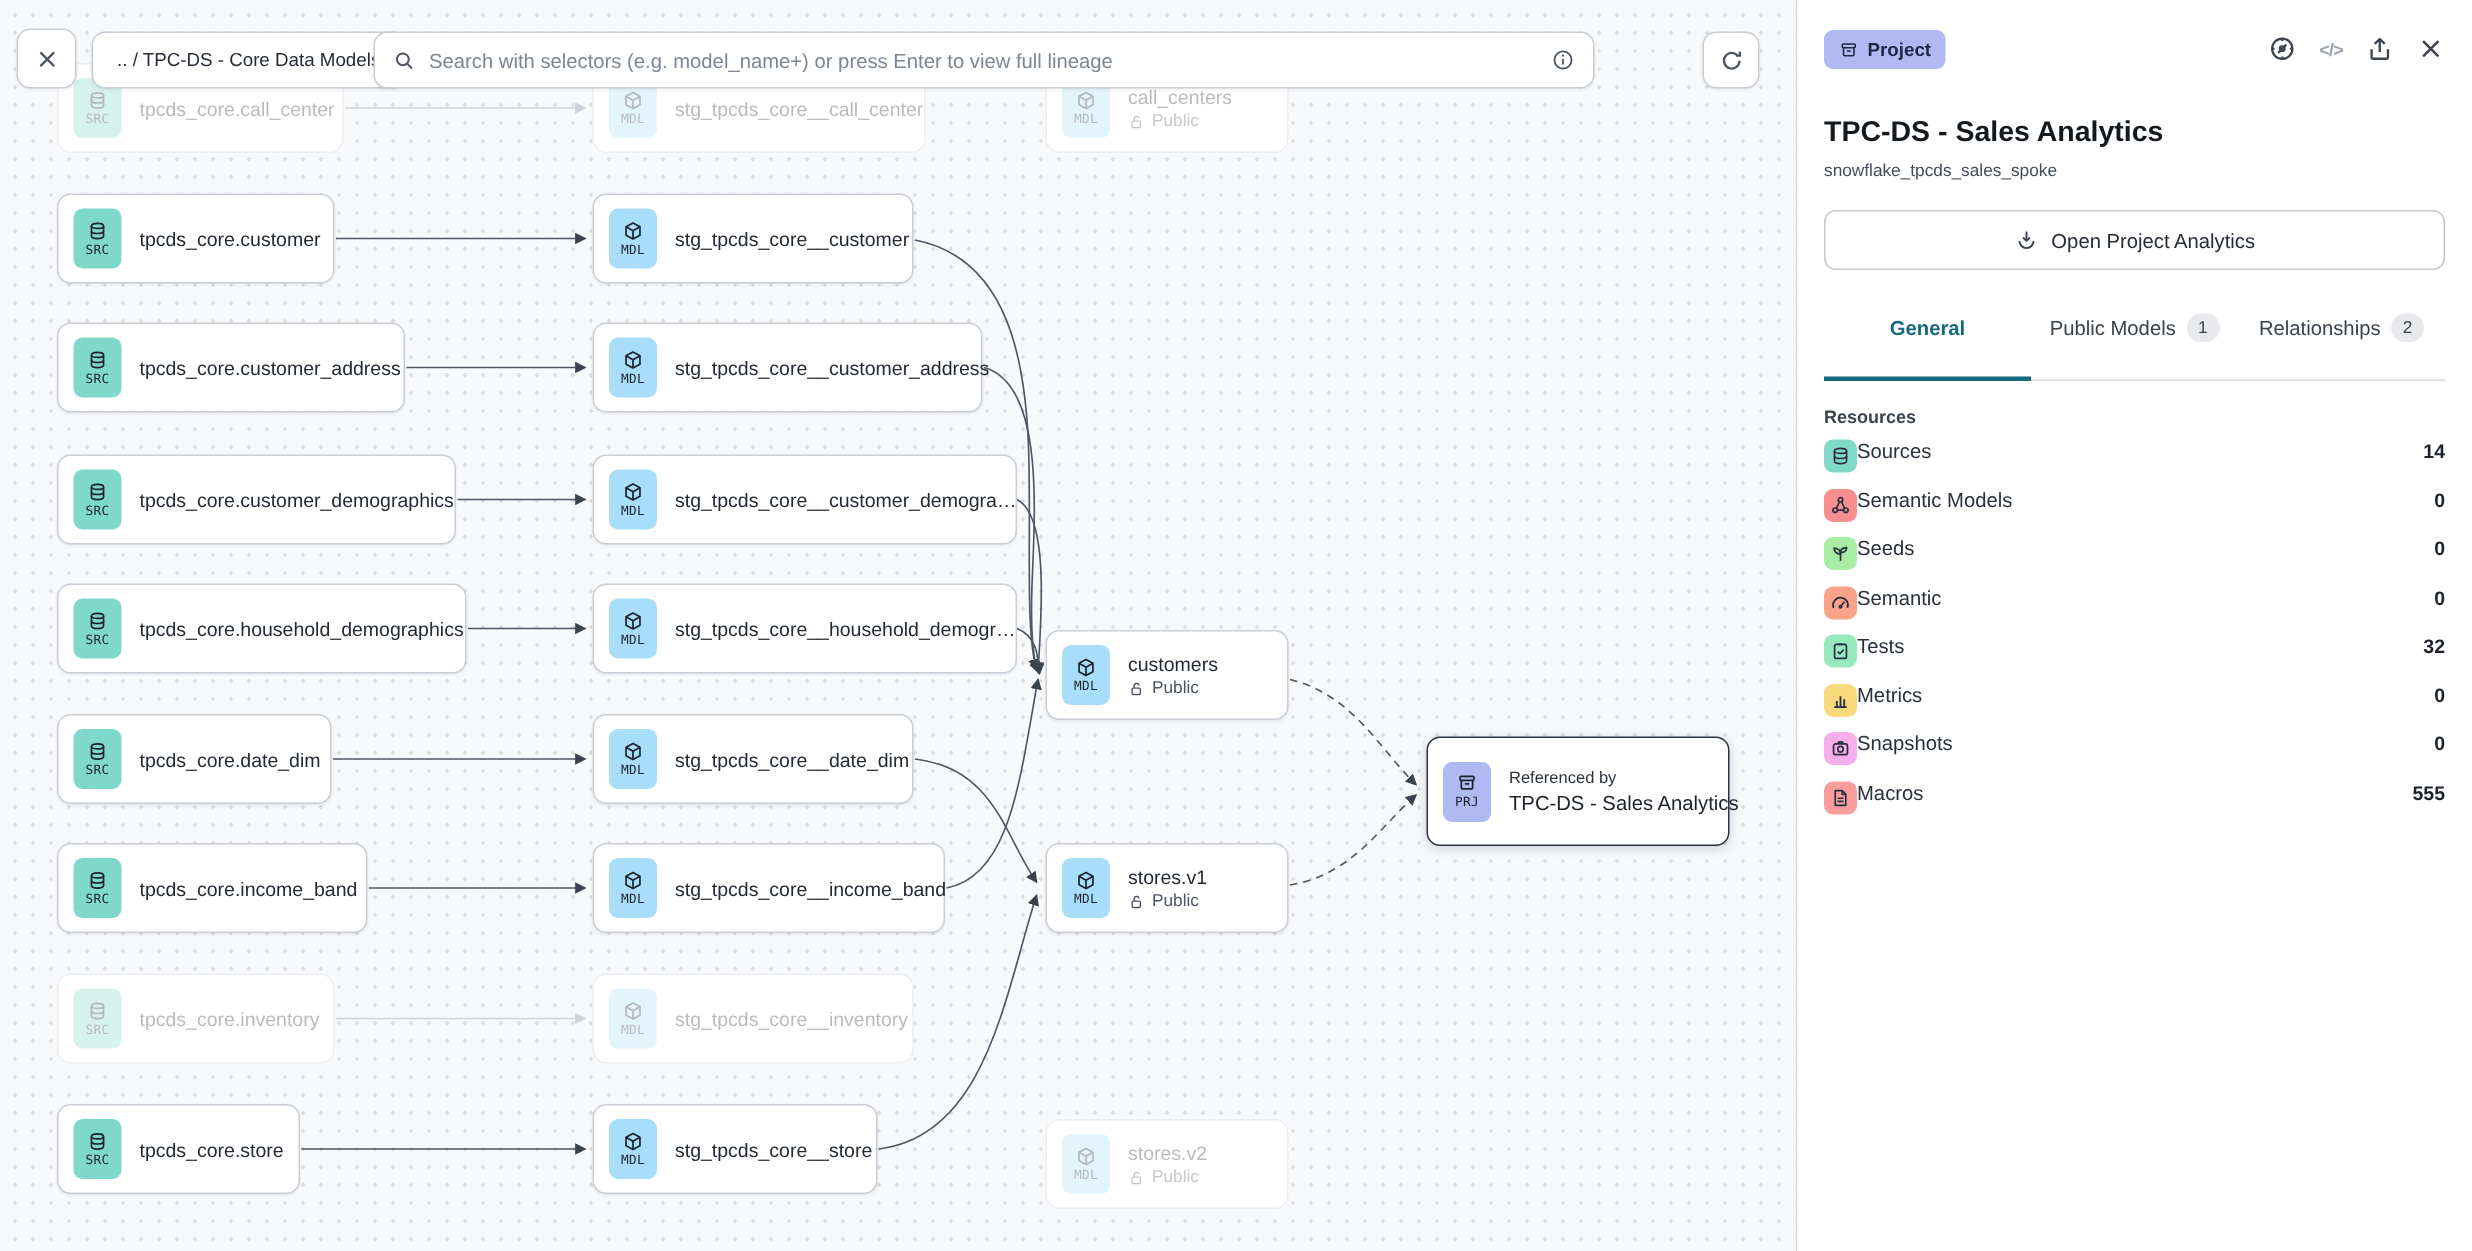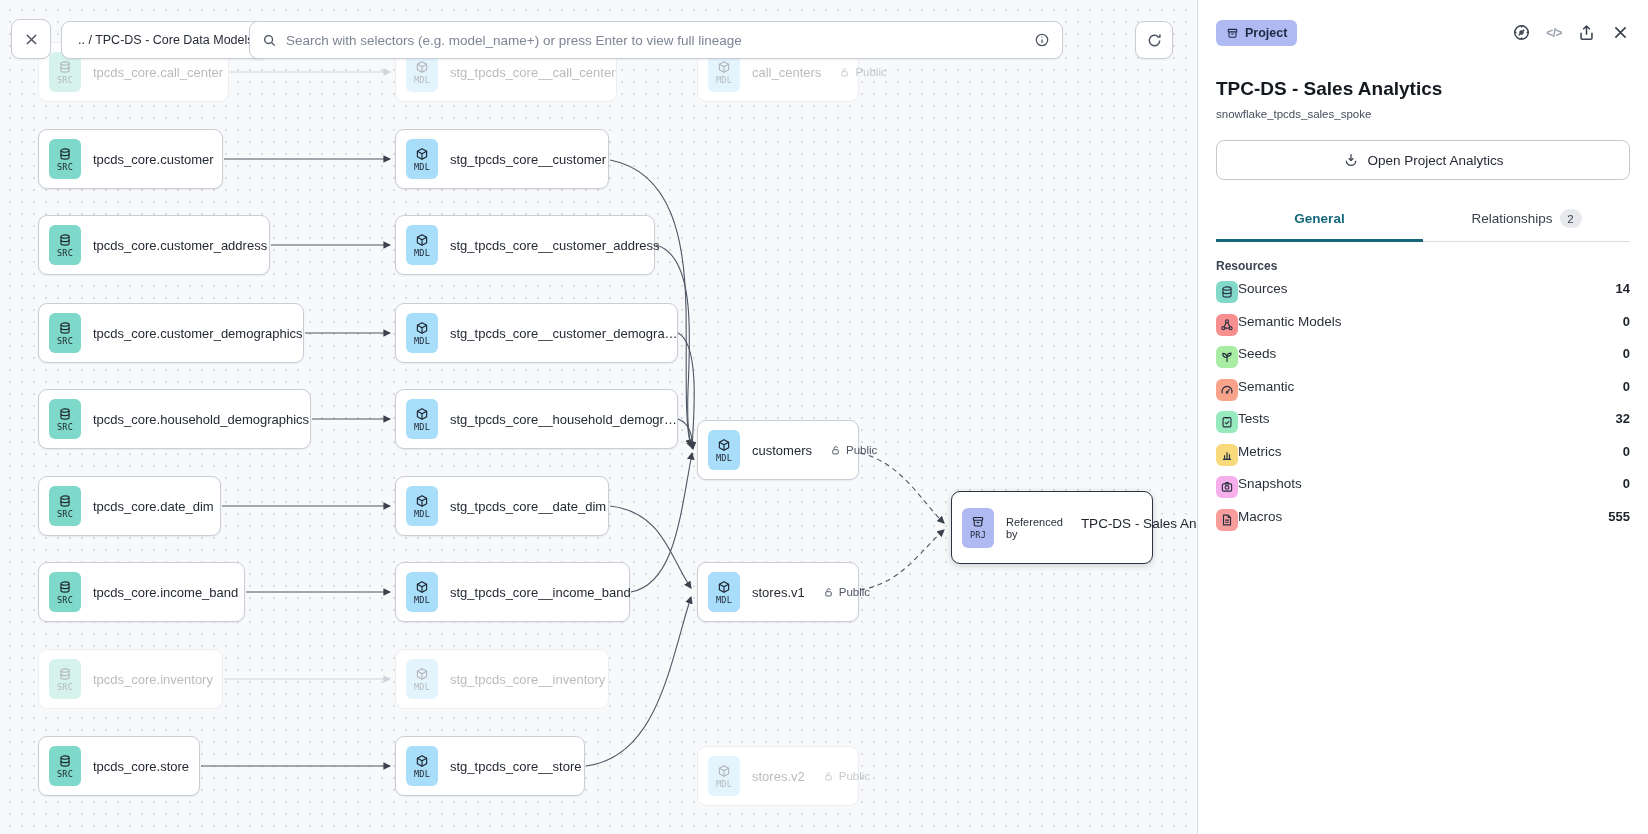--- a/index.html
+++ b/index.html
@@ -21,21 +21,21 @@
     display:flex; align-items:center; gap:12px; padding:0 12px 0 10px; cursor:pointer; }
   .node.tall { height:73px; }
   .node.sel { border:1.6px solid #2c3340; box-shadow:0 2px 7px rgba(25,31,44,.18); }
   .node.faded { border-color:#eceef2; box-shadow:none; }
   .node.faded > * { opacity:.32; }
   .nbadge { width:32px; height:40px; border-radius:6px; flex:0 0 auto;
     display:flex; flex-direction:column; align-items:center; justify-content:center; gap:1px; color:#1d232e; }
   .nbadge svg { width:14px; height:14px; }
   .blabel { font-family:"DejaVu Sans Mono", monospace; font-size:8.5px; letter-spacing:.2px; }
   .nlabel { font-size:13px; color:#242a34; white-space:nowrap; }
-  .ncol { display:flex; flex-direction:row; gap:18px; min-width:0; }
+  .ncol { display:flex; flex-direction:column; gap:3px; min-width:0; }
   .nsub { display:flex; align-items:center; gap:5px; font-size:11.5px; color:#4e5664; }
   .nsub svg { width:11px; height:11px; }
   .nctx { font-size:11px; color:#2b313c; }
   .nname { font-size:13.5px; color:#1d222b; white-space:nowrap; }
 
   
   .topbar { position:absolute; left:0; top:0; width:1197px; z-index:5; }
   .tb { position:absolute; background:#fff; border:1px solid #c9cdd6; border-radius:9px;
     box-shadow:0 1px 2px rgba(25,31,44,.07); display:flex; align-items:center; }
   .btn-close { left:11px; top:19px; width:40px; height:40px; justify-content:center; cursor:pointer; }
@@ -60,21 +60,21 @@
   .hicon.dim { color:#9aa2ae; font-size:12px; font-weight:700; letter-spacing:-.5px; width:auto; }
   .p-title { margin-top:32px; font-size:19px; font-weight:700; color:#14181f; }
   .p-sub { margin-top:8px; font-size:11.5px; color:#454d5b; }
   .overview-btn { margin-top:20px; width:100%; height:40px; background:#fff; border:1px solid #c3c8d1;
     border-radius:8px; display:flex; align-items:center; justify-content:center; gap:9px;
     font-size:13.5px; color:#262c37; cursor:pointer; font-family:"Liberation Sans", sans-serif; }
   .overview-btn svg { width:16px; height:16px; color:#3c434f; }
 
   .tabs { margin-top:20px; display:flex; border-bottom:1px solid #d8dbe1; }
   .tab { flex:1; display:flex; align-items:center; justify-content:center; gap:7px;
-    padding:9px 0 11px 0; font-size:13.5px; color:#3a414d; cursor:pointer;
+    padding:9px 0 23px 0; font-size:13.5px; color:#3a414d; cursor:pointer;
     border-bottom:3px solid transparent; margin-bottom:-1px; }
   .tab.active { color:#15687a; font-weight:700; border-bottom-color:#15687a; }
   .tab .cnt { background:#e7e9ec; color:#3a414d; border-radius:10px; min-width:22px; height:19px;
     display:inline-flex; align-items:center; justify-content:center; font-size:11.5px; font-weight:400; padding:0 6px; }
 
   .sect { margin-top:17px; font-size:12px; font-weight:700; color:#3c4350; }
   .res-list { margin-top:8px; }
   .res-row { display:flex; align-items:flex-start; height:32.5px; }
   .res-icon { width:22px; height:22px; border-radius:6px; flex:0 0 auto;
     display:flex; align-items:center; justify-content:center; color:#273040; }
@@ -513,20 +513,24 @@
         <use href="#i-overview"></use>
       </svg>
     <span>Open Project Analytics</span>
   </button>
 
   <div class="tabs">
     <div class="tab active">
         <span>General</span>
       </div>
     <div class="tab">
+        <span>Public Models</span>
+        <span class="cnt">1</span>
+      </div>
+    <div class="tab">
         <span>Relationships</span>
         <span class="cnt">2</span>
       </div>
   </div>
 
   <div class="sect">Resources</div>
 
   <div class="res-list">
     <div class="res-row">
       <span class="res-icon" style="background-color: rgb(130, 217, 202);">

